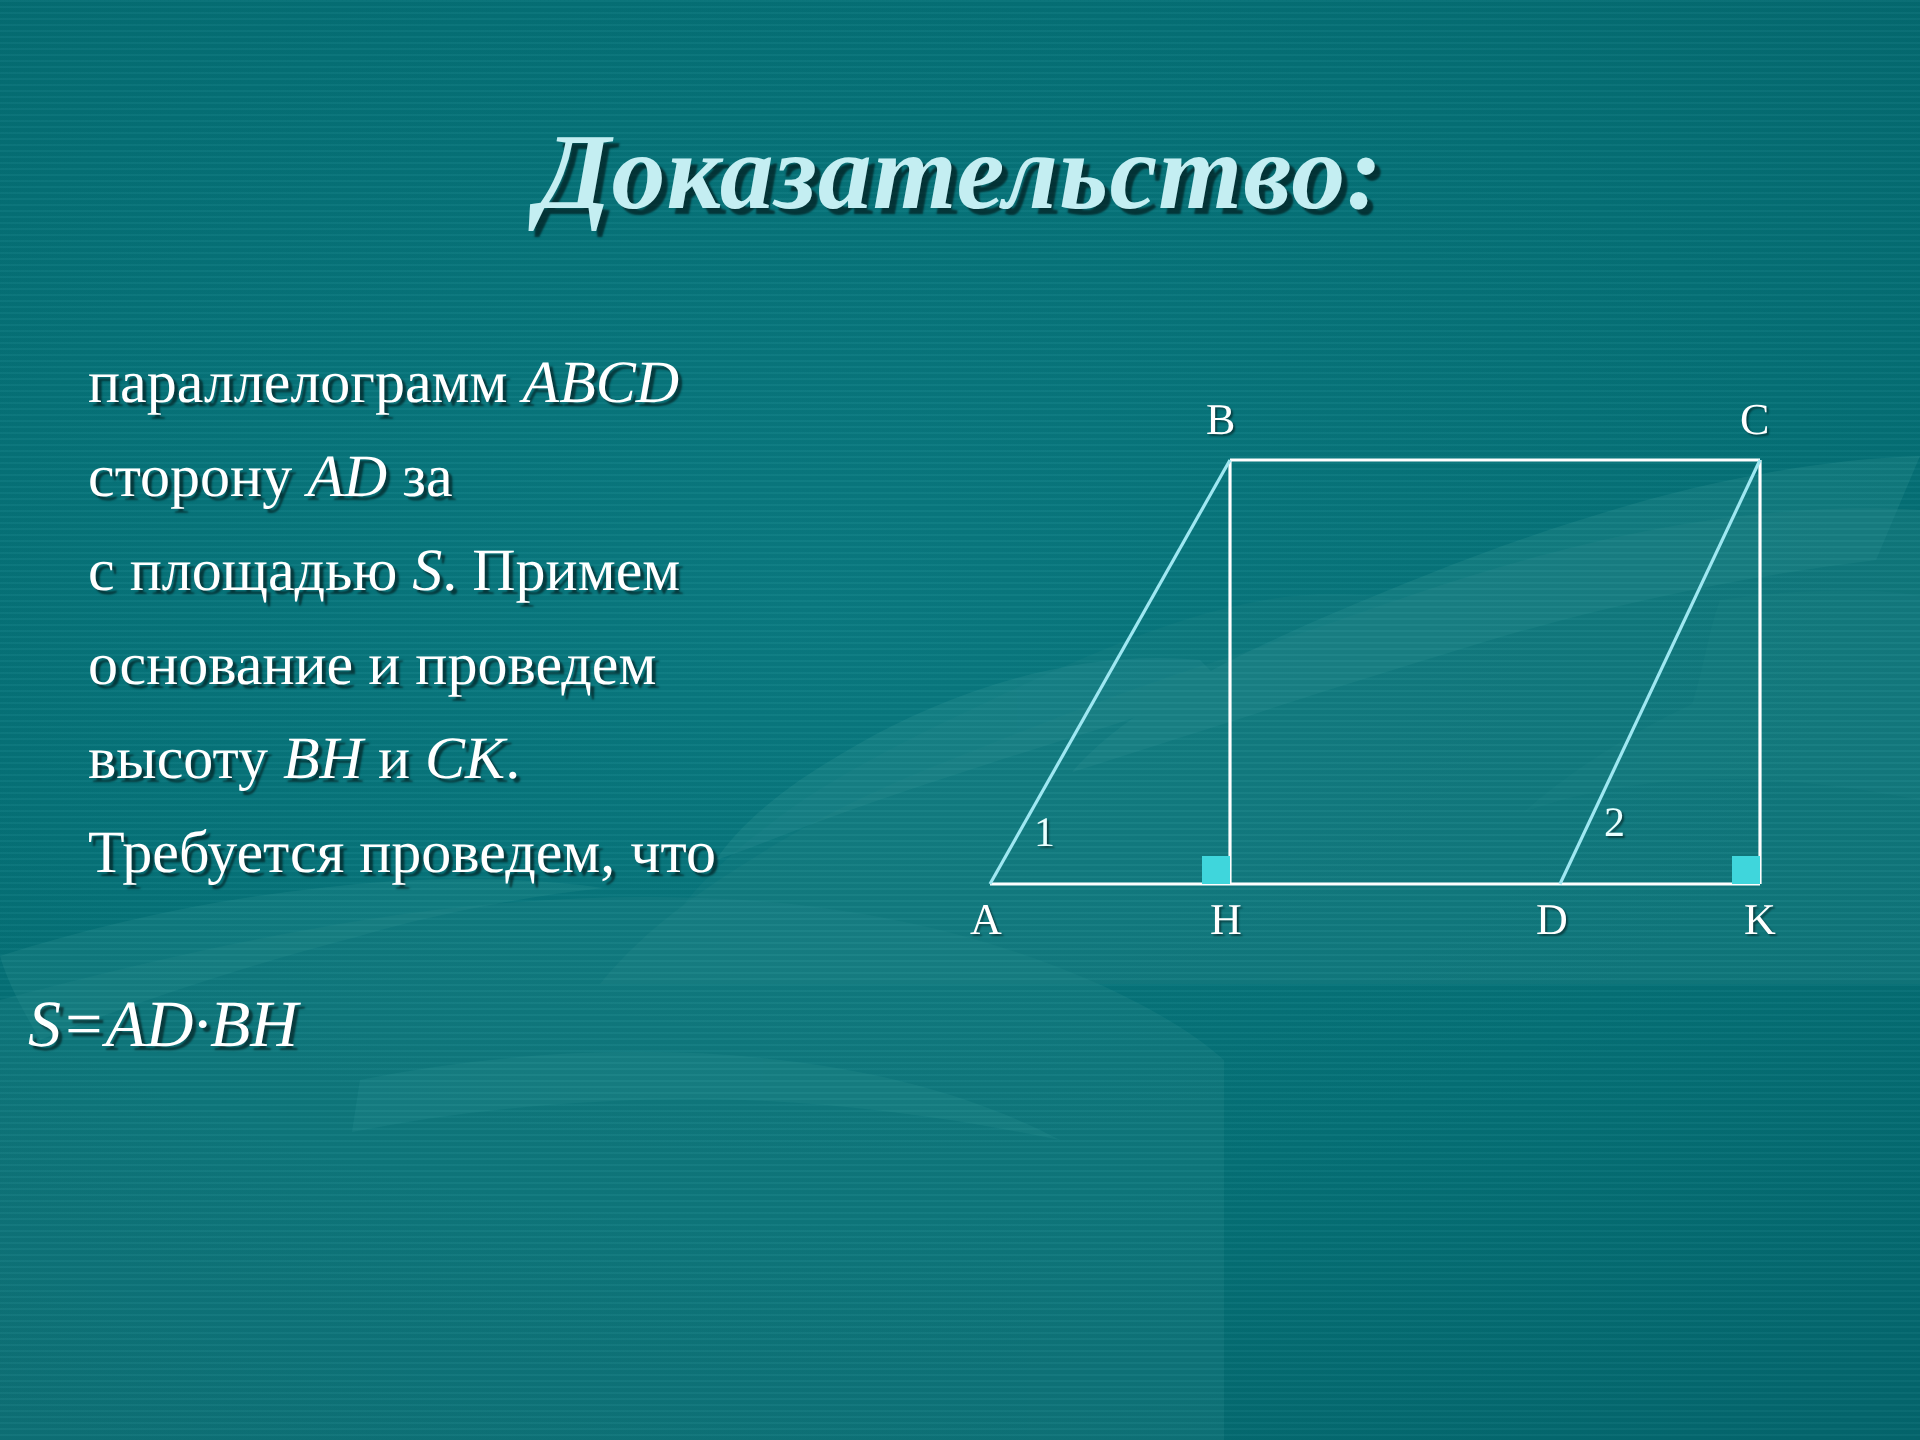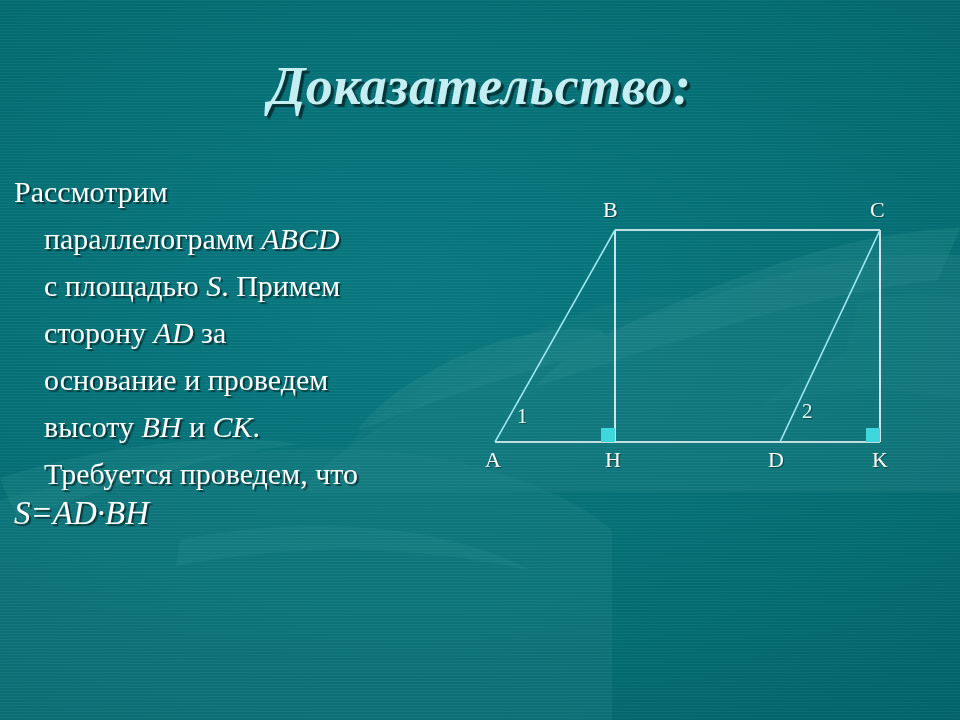--- a/index.html
+++ b/index.html
@@ -162,24 +162,23 @@
                  C 812 392 784 398 762 406 C 782 388 812 368 846 352 C 852 334 854 316 860 300 Z"></path>
       </g>
     </svg>
   </div>
 
   <div class="scan"></div>
 
   <div class="title">Доказательство:</div>
 
   <div class="body-text">
-    <div class="ln">Рассмотрим</div>
     <div class="ln indent">параллелограмм <span class="it">ABCD</span></div>
+    <div class="ln indent">сторону <span class="it">AD</span> за</div>
     <div class="ln indent">с площадью <span class="it">S</span>. Примем</div>
-    <div class="ln indent">сторону <span class="it">AD</span> за</div>
     <div class="ln indent">основание и проведем</div>
     <div class="ln indent">высоту <span class="it">BH</span> и <span class="it">CK</span>.</div>
     <div class="ln indent">Требуется проведем, что</div>
   </div>
 
   <div class="formula">S=AD·BH</div>
 
   <div class="figure">
     <svg width="500" height="300" viewBox="0 0 500 300" aria-hidden="true">
 

